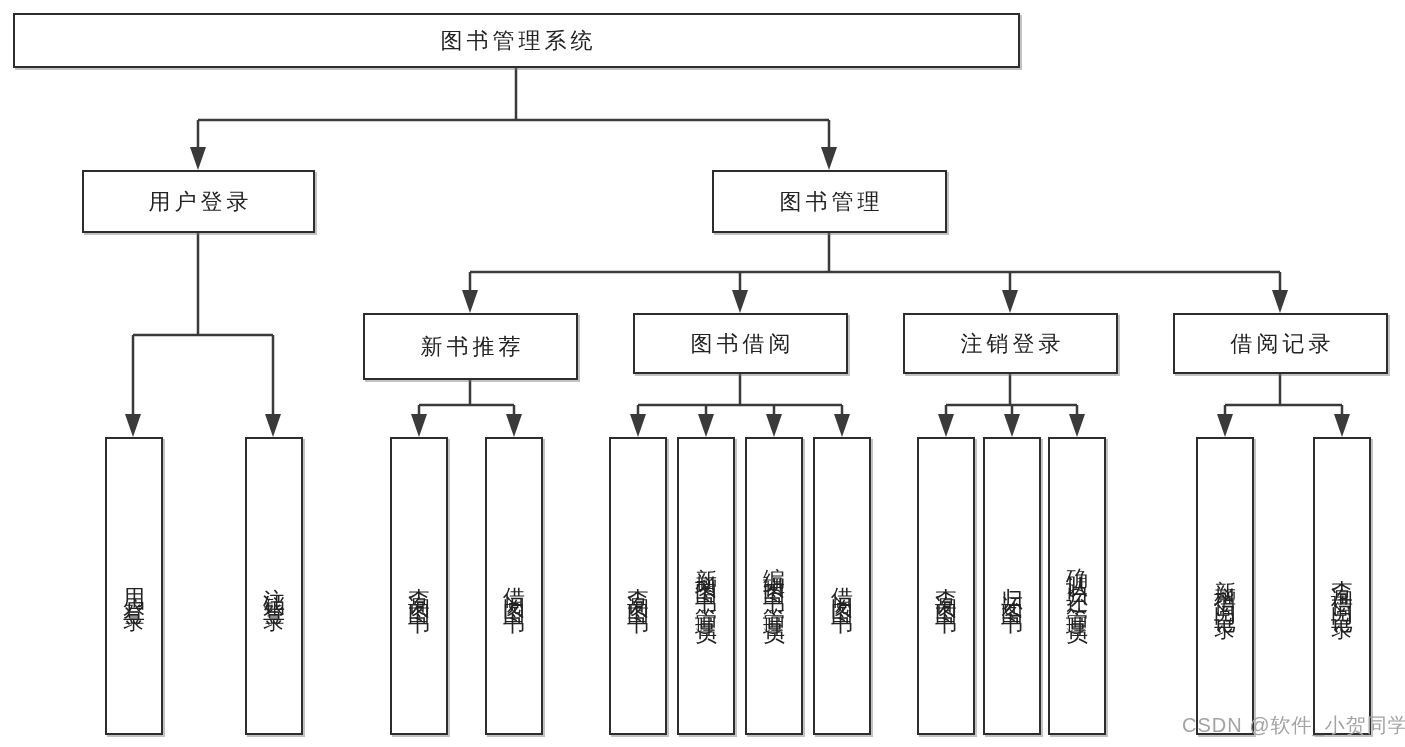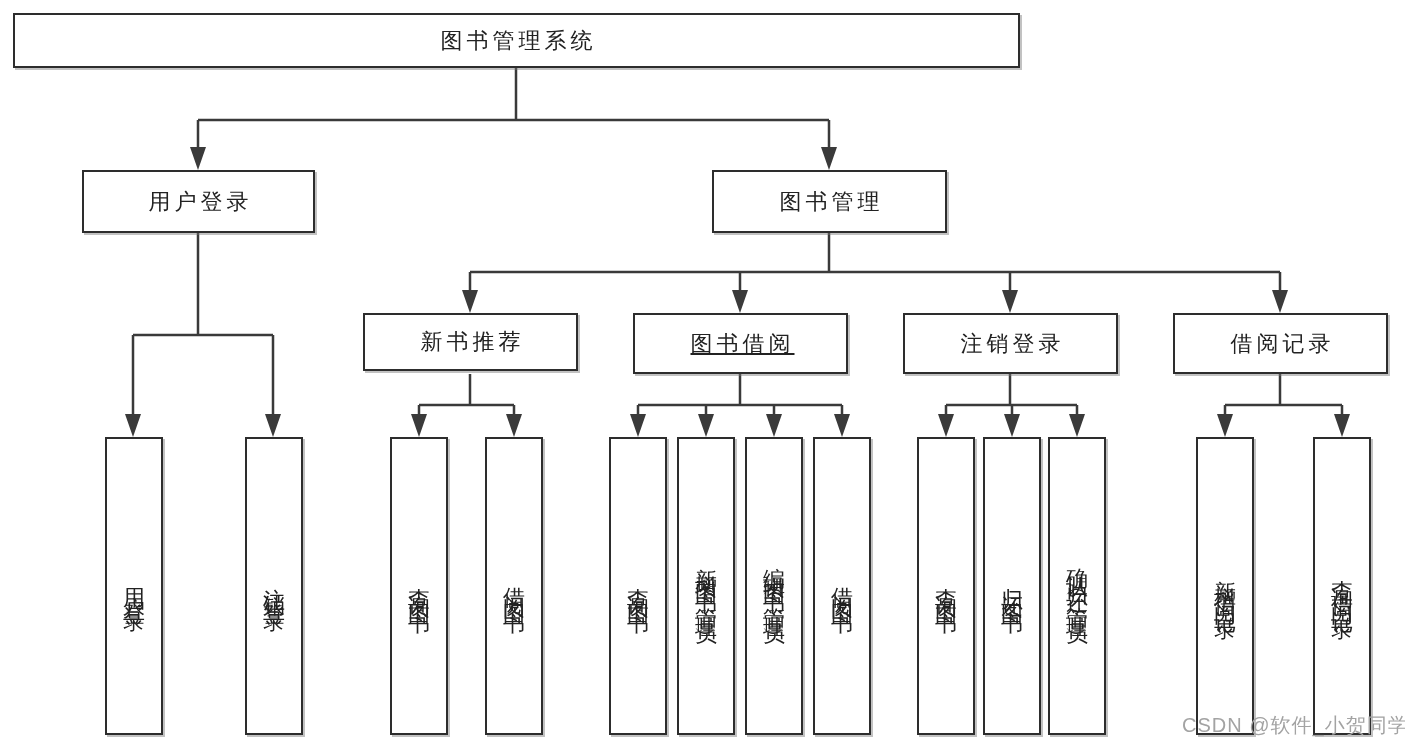--- a/index.html
+++ b/index.html
@@ -110,24 +110,24 @@
     <span>图书管理系统</span>
   </div>
 
   <div class="box h" style="left:82px; top:170px; width:233px; height:63px;">
     <span>用户登录</span>
   </div>
   <div class="box h" style="left:712px; top:170px; width:235px; height:63px;">
     <span>图书管理</span>
   </div>
 
-  <div class="box h" style="left:363px; top:313px; width:215px; height:58px;">
+  <div class="box h" style="left:363px; top:313px; width:215px; height:67px;">
     <span>新书推荐</span>
   </div>
-  <div class="box h" style="left:633px; top:313px; width:215px; height:61px;text-decoration:underline;">
+  <div class="box h" style="left:633px; top:313px; width:215px; height:61px;">
     <span>图书借阅</span>
   </div>
   <div class="box h" style="left:903px; top:313px; width:215px; height:61px;">
     <span>注销登录</span>
   </div>
   <div class="box h" style="left:1173px; top:313px; width:215px; height:61px;">
     <span>借阅记录</span>
   </div>
 
   <div class="box v" style="left:105px; top:437px; width:58px; height:298px;">

